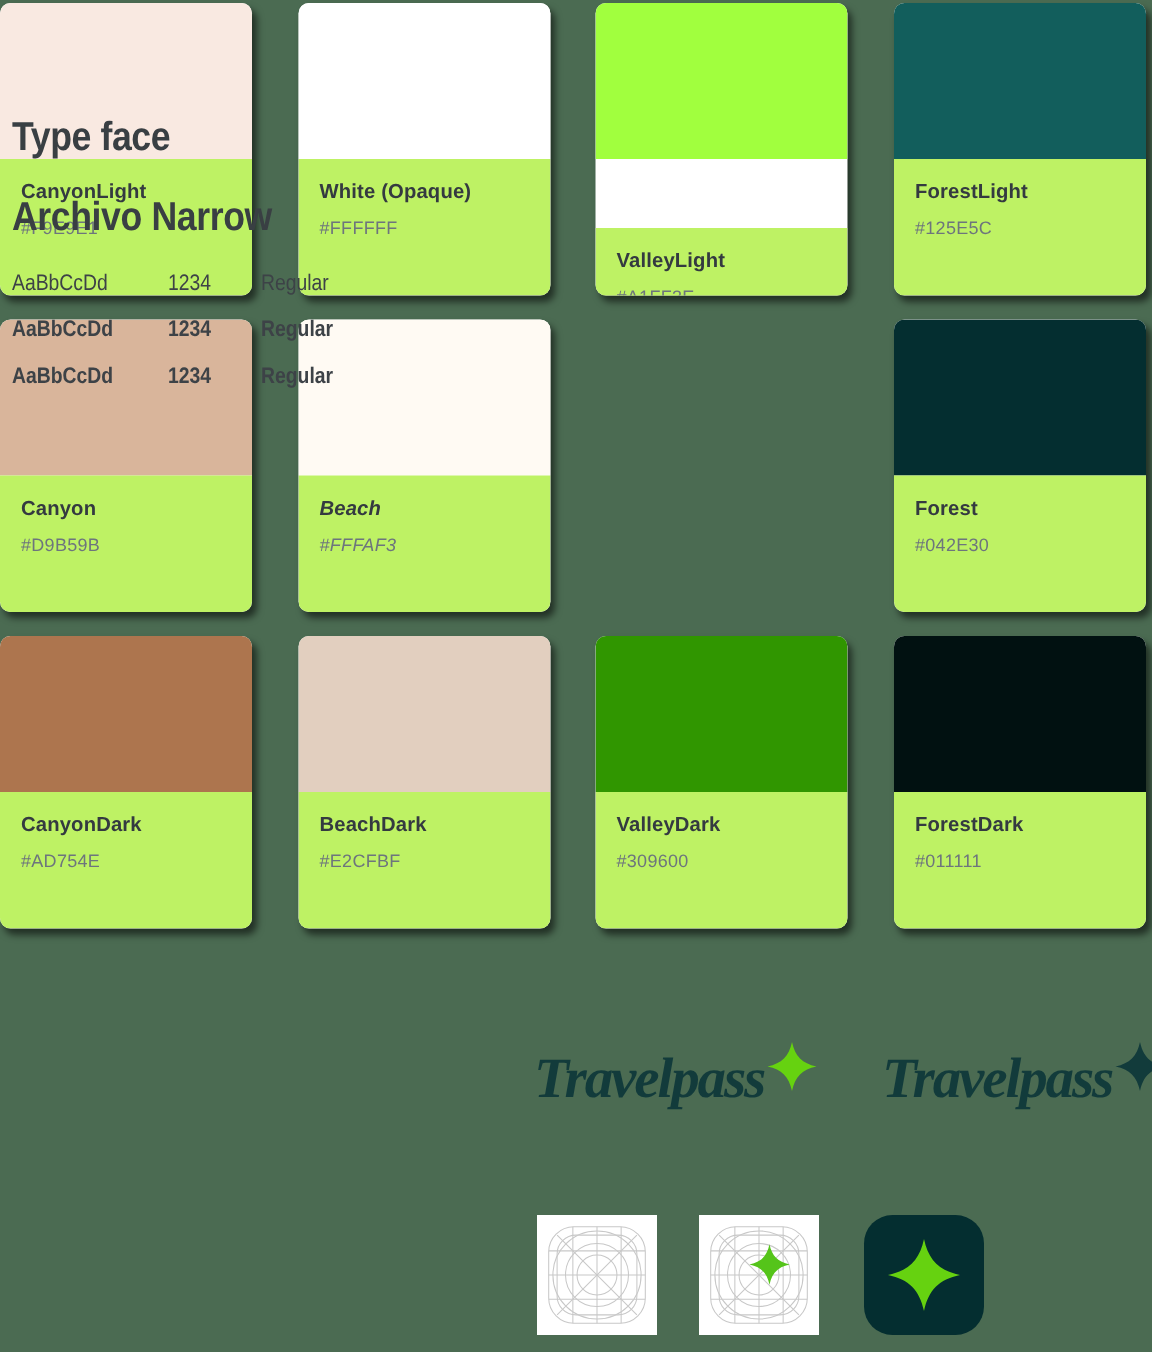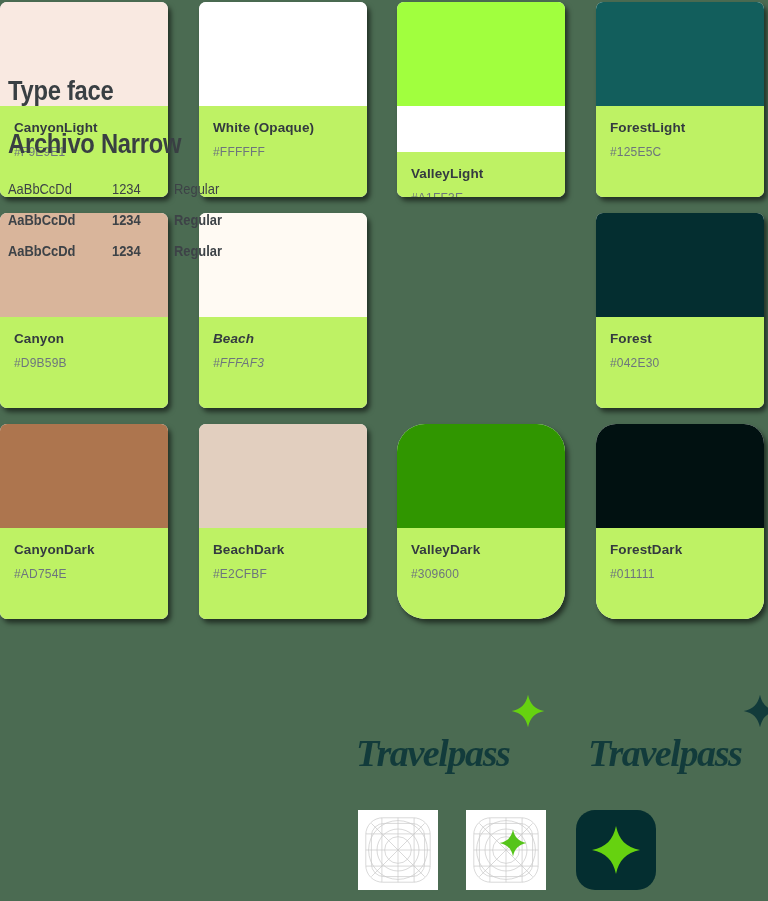--- a/index.html
+++ b/index.html
@@ -103,21 +103,20 @@
   }
   #logo-primary   { left: 356px; top: 700px; }
   #logo-mono      { left: 588px; top: 700px; }
   .logo-wordmark {
     font-family: "Liberation Serif", serif;
     font-style: italic;
     font-weight: bold;
     font-size: 38px;
     line-height: 1;
     letter-spacing: -1.4px;
-    margin-top: 34px;
   }
   .logo-star {
     margin-left: 2px;
     margin-top: -6px;
   }
 
   
   .icon-tile {
     position: absolute;
     width: 80px;
@@ -209,29 +208,29 @@
   </div>
 
   <div class="swatch-card" style="left:199px; top:424px;">
     <div class="swatch-chip" style="background: rgb(226, 207, 191);"></div>
     <div class="swatch-meta">
       <div class="swatch-name">BeachDark</div>
       <div class="swatch-hex">#E2CFBF</div>
     </div>
   </div>
 
-  <div class="swatch-card" style="left:397px; top:424px;border-radius:28px;">
+  <div class="swatch-card" style="left:397px; top:424px;">
     <div class="swatch-chip" style="background: rgb(48, 150, 0);"></div>
     <div class="swatch-meta">
       <div class="swatch-name">ValleyDark</div>
       <div class="swatch-hex">#309600</div>
     </div>
   </div>
 
-  <div class="swatch-card" style="left:596px; top:424px;border-radius:20px;">
+  <div class="swatch-card" style="left:596px; top:424px;">
     <div class="swatch-chip" style="background: rgb(1, 17, 17);"></div>
     <div class="swatch-meta">
       <div class="swatch-name">ForestDark</div>
       <div class="swatch-hex">#011111</div>
     </div>
   </div>
 
 </div>
 
 <div id="typography-block">

